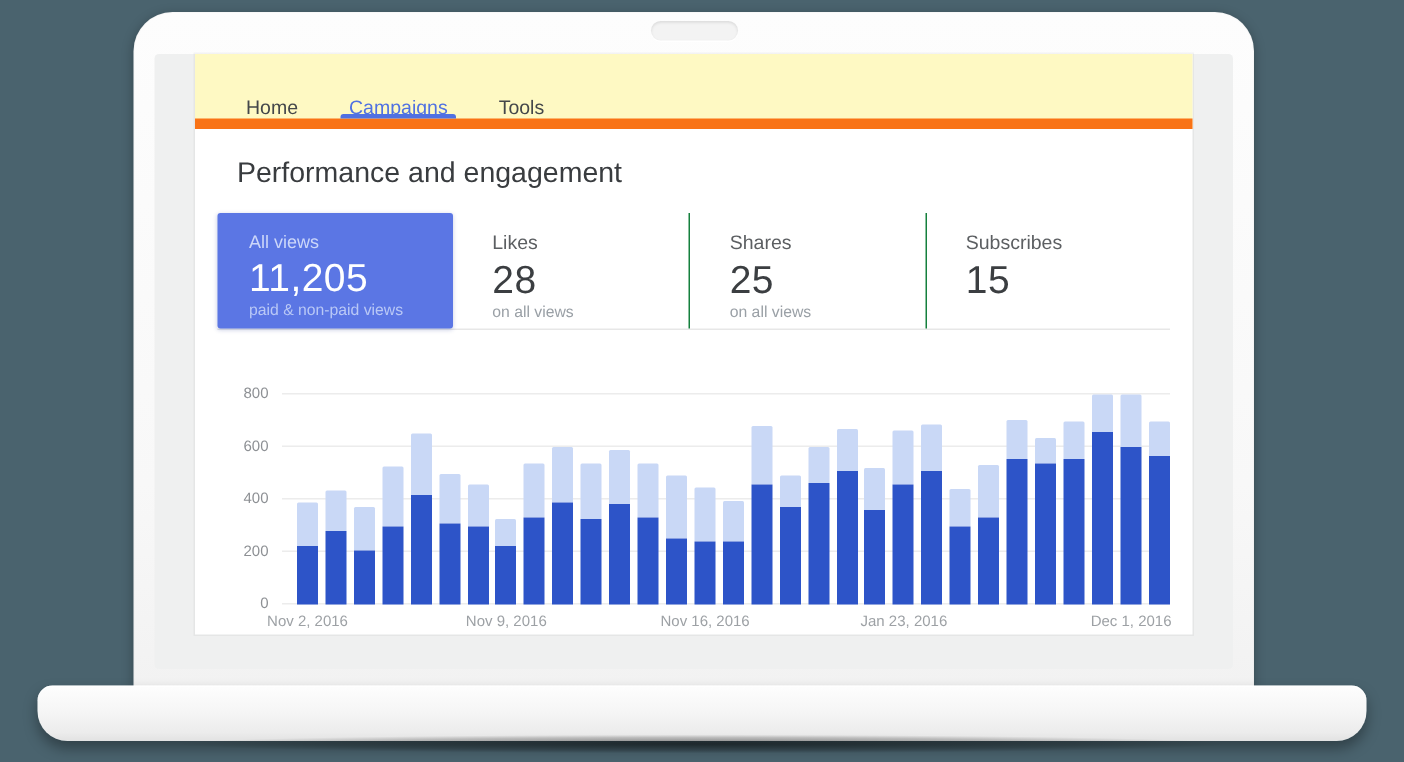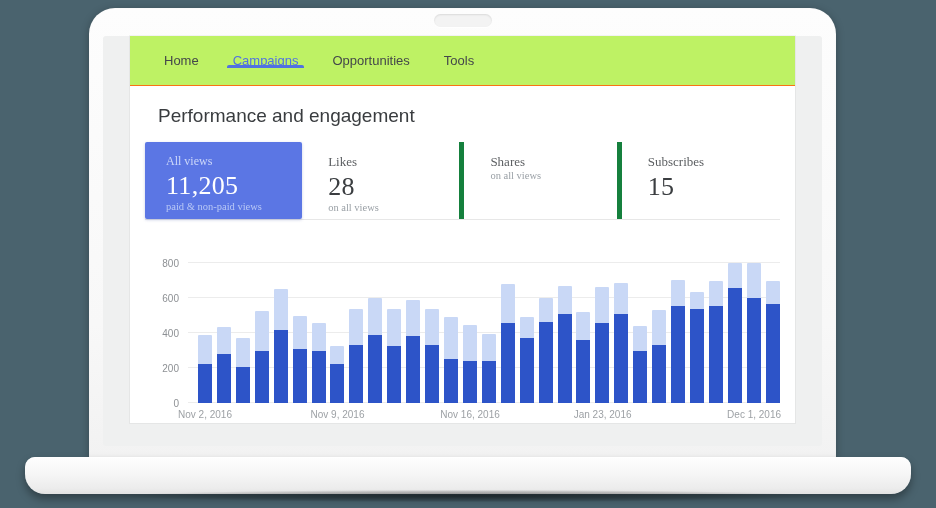--- a/index.html
+++ b/index.html
@@ -32,42 +32,42 @@
     background:linear-gradient(180deg,#fefefe 0%,#f6f6f6 45%,#ececec 85%,#e2e2e2 100%);
     border-radius:10px 10px 20px 20px;
     box-shadow:0 1px 0 rgba(255,255,255,.7) inset, 0 5px 9px rgba(0,0,0,.35);
   }
   .base-shadow {
     position:absolute; left:18px; top:488px; width:900px; height:16px;
     background:radial-gradient(ellipse 50% 50% at 50% 50%, rgba(0,0,0,.45) 0%, rgba(0,0,0,.18) 55%, rgba(0,0,0,0) 78%);
   }
 
   
-  .nav { position:relative; height:50px; background:#bef264; border-bottom:1px solid #f97316;
-         display:flex; align-items:center; padding-left:28px; }
+  .nav { position:relative; height:50px; background:#fef9c3; border-bottom:7px solid #f97316;
+         display:flex; align-items:flex-end; padding-left:28px; }
   .nav-item { position:relative; display:flex; align-items:center; padding:0 6px; margin-right:22px;
               font-size:13px; color:#44474a; cursor:pointer; }
   .nav-item.active { color:#5071e2; }
   .nav-item.active::after { content:""; position:absolute; left:0; right:0; bottom:0; height:3px;
               background:#5071e2; border-radius:2px 2px 0 0; }
 
   
   .section-title { font-size:19px; color:#393c3f; padding:19px 28px 15px; }
 
   
   .stats { position:relative; margin:0 15px; height:78px; display:flex; border-bottom:1px solid #e7e7e7; }
-  .card { width:161px; padding:12px 0 0 26px; cursor:pointer;font-family:Liberation Serif, serif; }
+  .card { width:161px; padding:12px 0 0 26px; cursor:pointer; }
   .card .label { font-size:13px; color:#5c5f62; }
   .card .value { font-size:26px; font-weight:400; color:#3b3e41; margin-top:2px; letter-spacing:.3px; }
   .card .sub   { font-size:10.5px; color:#9aa0a6; margin-top:0; }
   .card.hl { background:#5b76e4; border-radius:2px; padding-left:21px; box-shadow:0 1px 3px rgba(40,60,150,.25); }
   .card.hl .label { color:#ccd7f9; font-size:12px; }
   .card.hl .value { color:#ffffff; }
   .card.hl .sub   { color:#b9c8f6; }
-  .card.sep { border-left:5px solid #15803d; }
+  .card.sep { border-left:1px solid #15803d; }
   .card:last-child { width:167px; }
 
   
   .legend { display:flex; justify-content:flex-end; gap:20px; padding:13px 15px 0 0; }
   .legend-item { display:flex; align-items:center; gap:6px; font-size:11px; color:#606367; }
   .swatch { width:11px; height:11px; border-radius:2px; display:inline-block; }
 
   
   .chart-area { position:absolute; left:58px; top:227px; width:592px; height:140px; }
   .gridline { position:absolute; left:0; right:0; height:1px; background:#ececec; }
@@ -86,39 +86,39 @@
 
 <div class="scene">
   <div class="laptop-screen">
     <div class="camera"></div>
     <div class="bezel">
       <div class="app">
 
         <nav class="nav">
             <div class="nav-item">Home</div>
             <div class="nav-item active">Campaigns</div>
-            <div class="nav-item">Opportunities</div>
             <div class="nav-item">Tools</div>
           </nav>
 
         <div class="section-title">Performance and engagement</div>
 
         <div class="stats">
           <div class="card hl">
             <div class="label">All views</div>
             <div class="value">11,205</div>
             <div class="sub">paid &amp; non-paid views</div>
           </div>
           <div class="card">
             <div class="label">Likes</div>
             <div class="value">28</div>
             <div class="sub">on all views</div>
           </div>
           <div class="card sep">
             <div class="label">Shares</div>
+            <div class="value">25</div>
             <div class="sub">on all views</div>
           </div>
           <div class="card sep">
             <div class="label">Subscribes</div>
             <div class="value">15</div>
             <div class="sub"></div>
           </div>
         </div>
 
 

